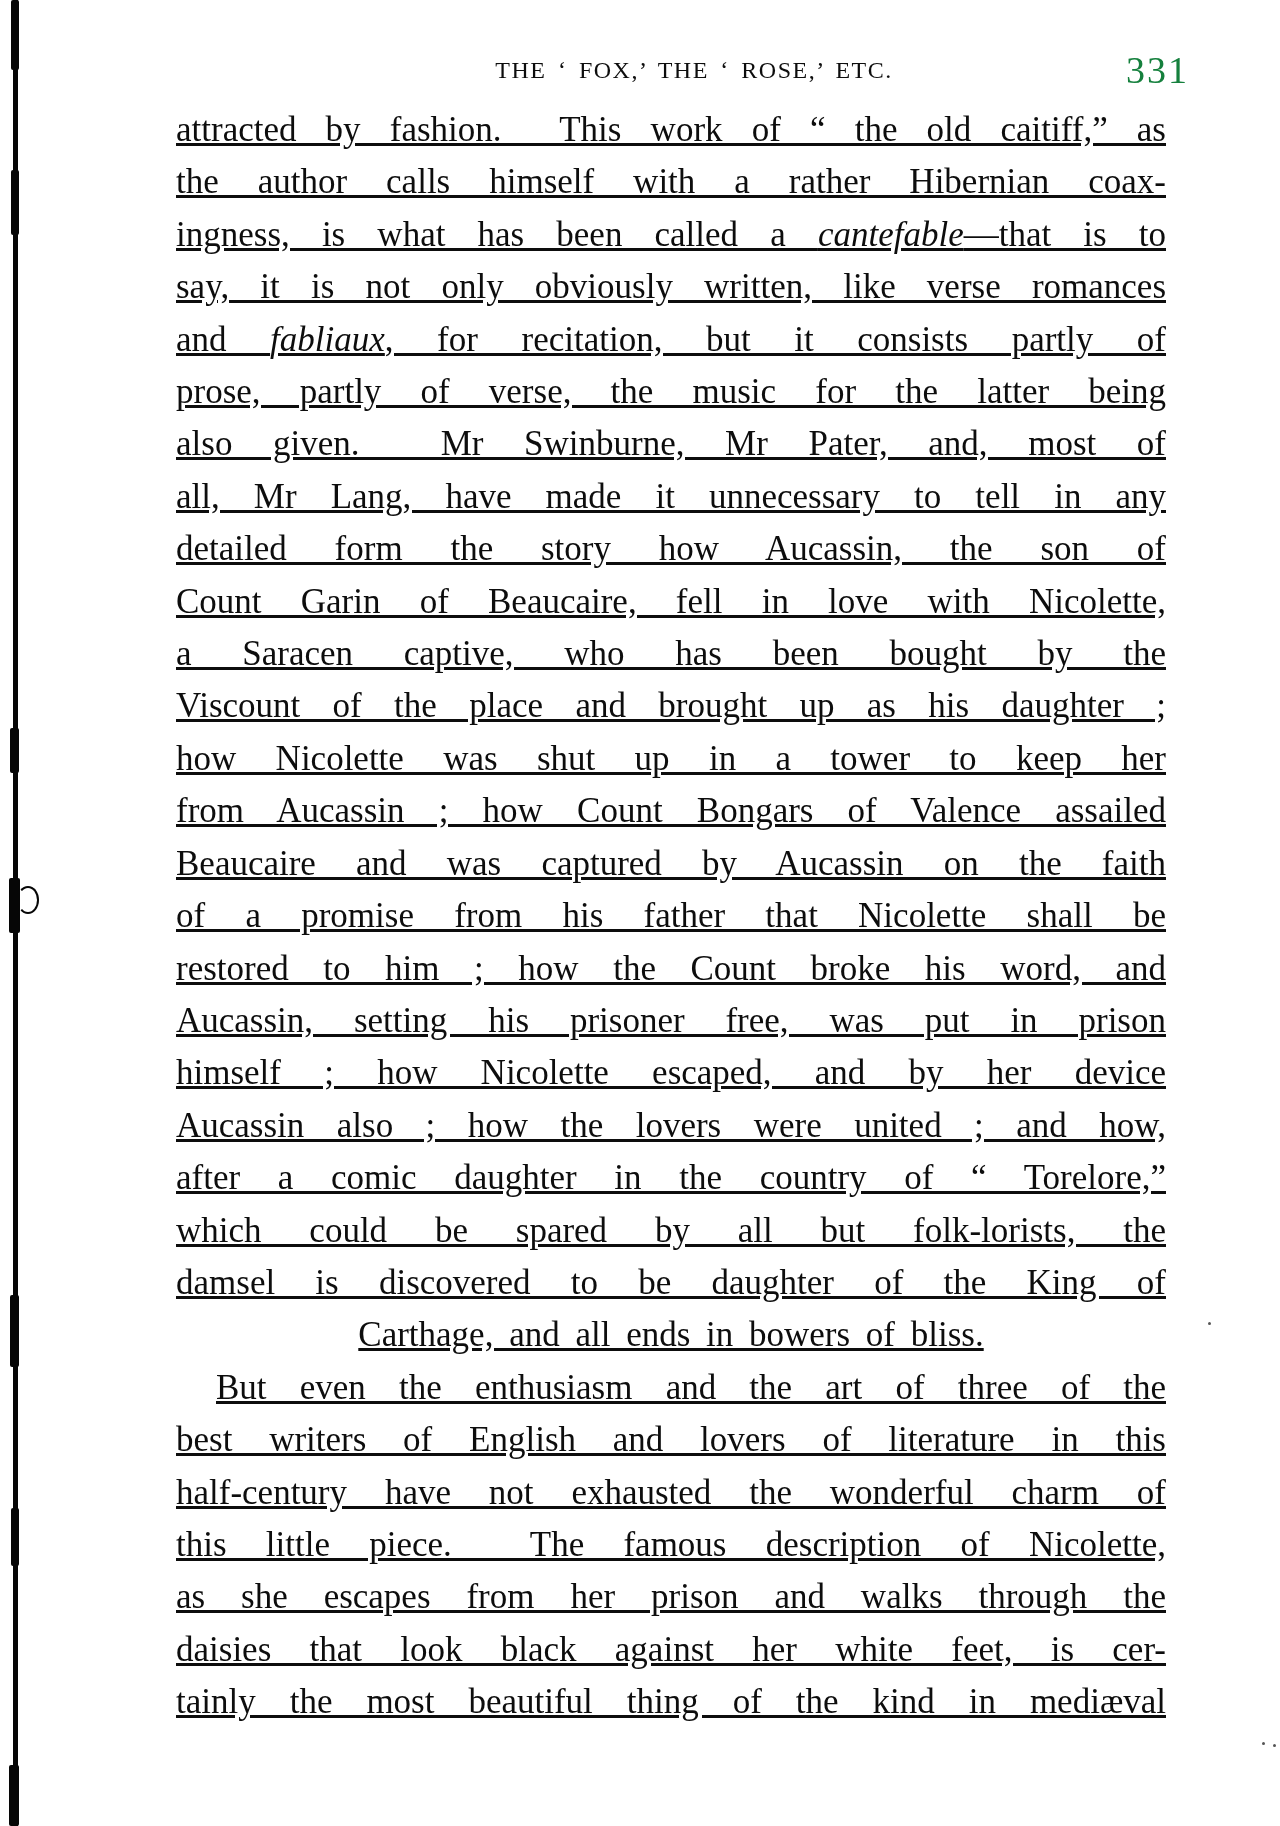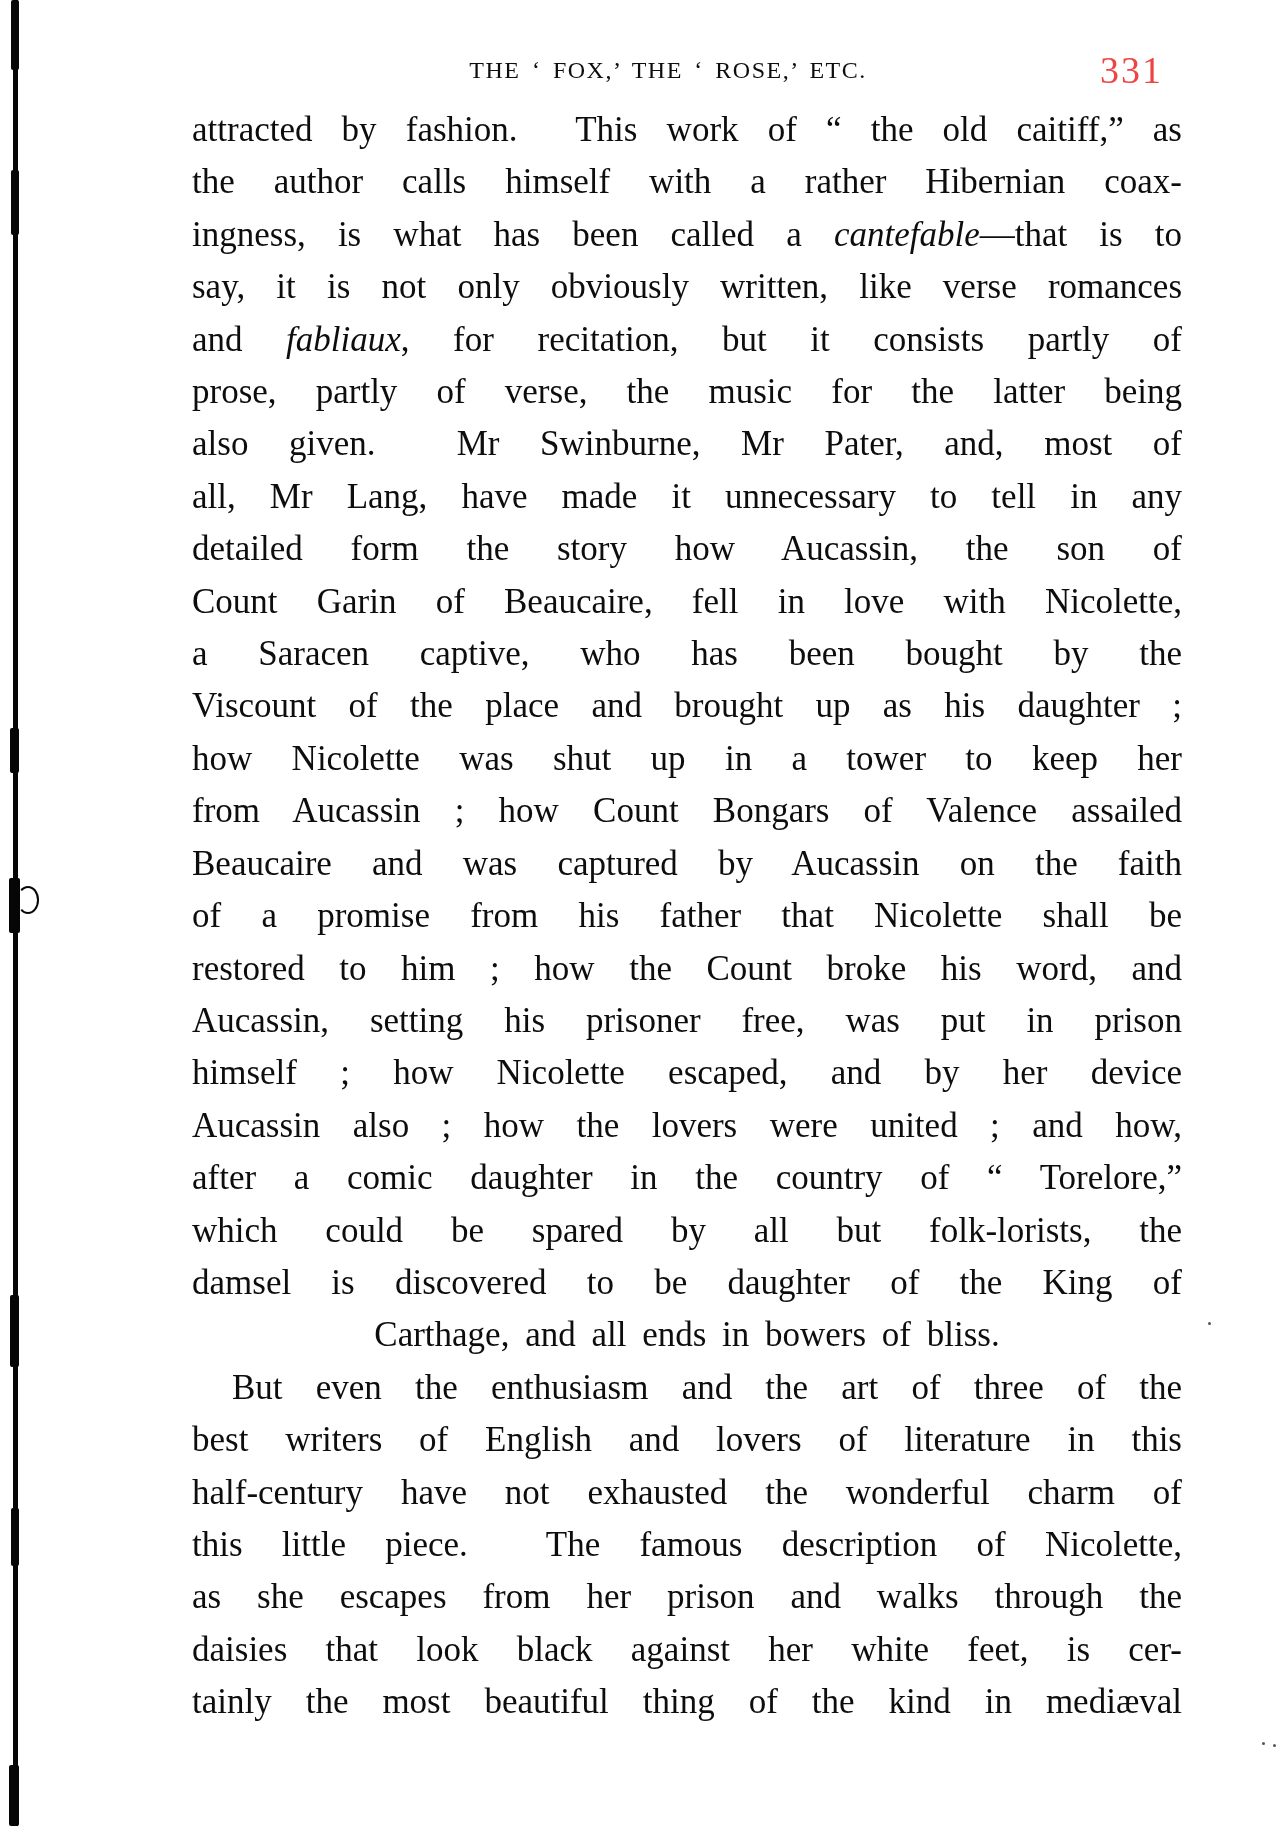--- a/index.html
+++ b/index.html
@@ -41,47 +41,48 @@
     background: transparent;
   }
   .speck { position: absolute; background: #555; border-radius: 50%; }
   .speck-1 { left: 1208px; top: 1322px; width: 3px; height: 3px; }
   .speck-2 { left: 1262px; top: 1742px; width: 3px; height: 3px; }
   .speck-3 { left: 1273px; top: 1744px; width: 3px; height: 3px; }
 
   
   .header-row {
     position: absolute;
-    left: 173px; top: 48px;
+    left: 199px; top: 48px;
     width: 990px;
     height: 44px;
   }
   .running-title {
     width: 100%;
     text-align: center;
     font-size: 24px;
     letter-spacing: 1.5px;
     word-spacing: 4px;
     line-height: 44px;
     color: #0d0d0d;
   }
   .folio {
     position: absolute;
     right: 0; top: 0;
     font-size: 38px;
     line-height: 44px;
     letter-spacing: 2px;
-    color: #ef4444;
+    color: #15803d;
   }
 
   
   .text-block {
     position: absolute;
-    left: 192px; top: 104px;
+    left: 176px; top: 104px;
     width: 990px;
+    text-decoration: underline;
   }
   .line {
     font-size: 35px;
     line-height: 52.4px;
     white-space: nowrap;
     color: #0d0d0d;
   }
   .line.just {
     white-space: normal;
     text-align: justify;

